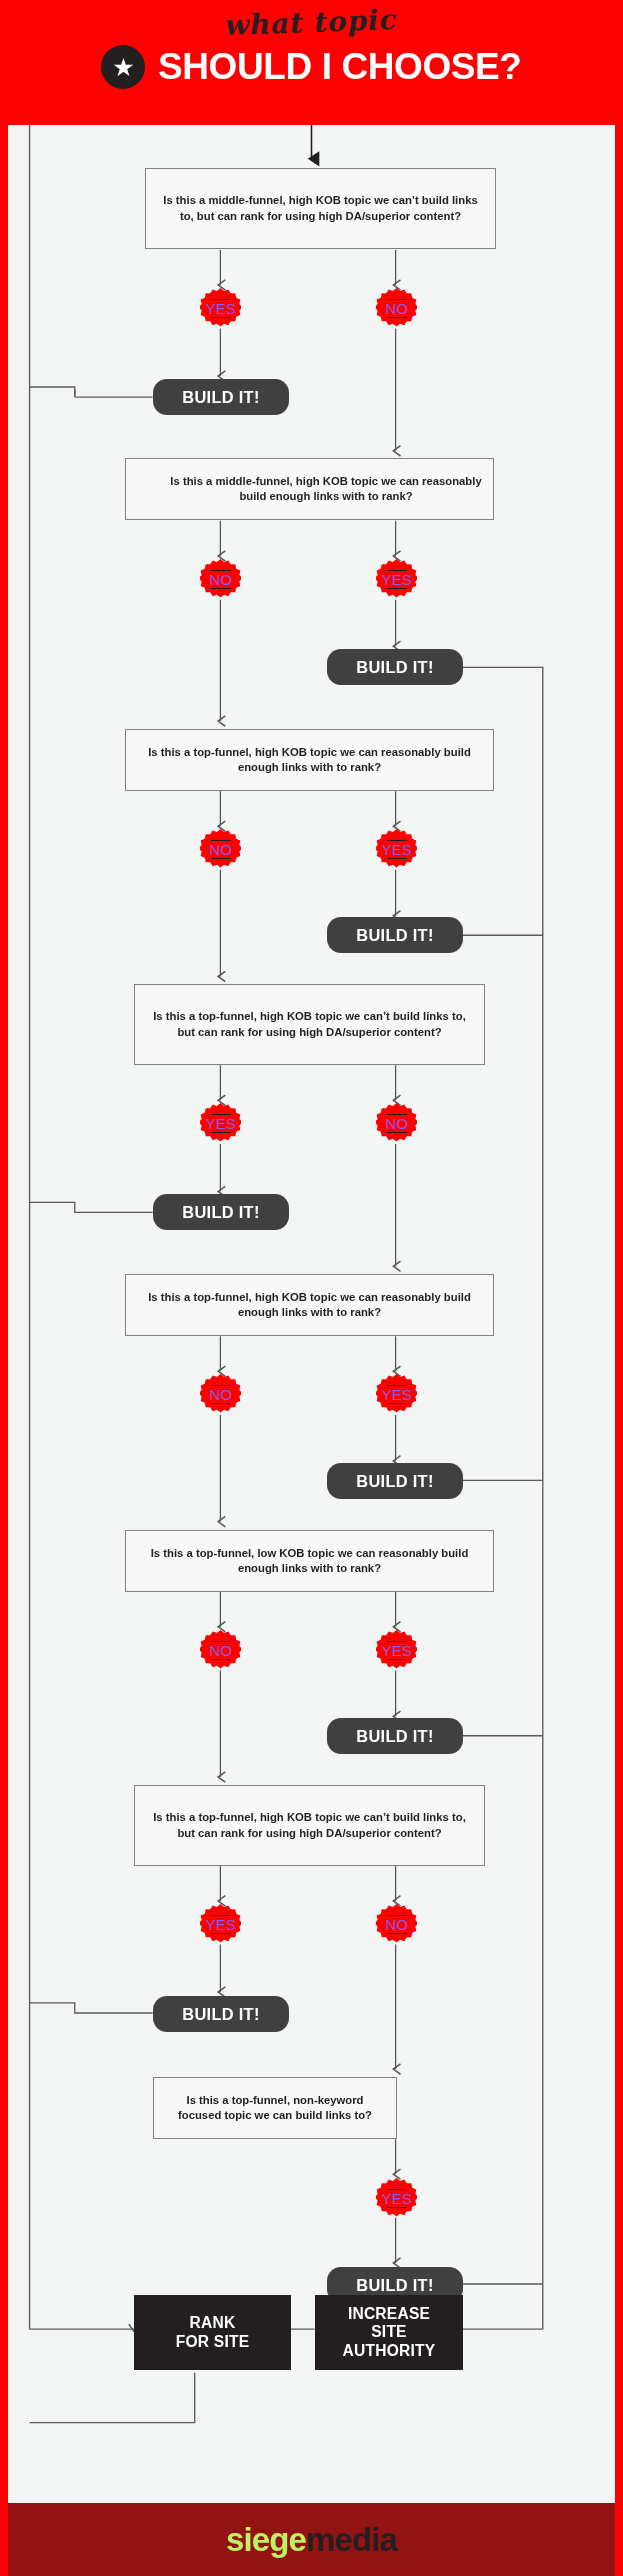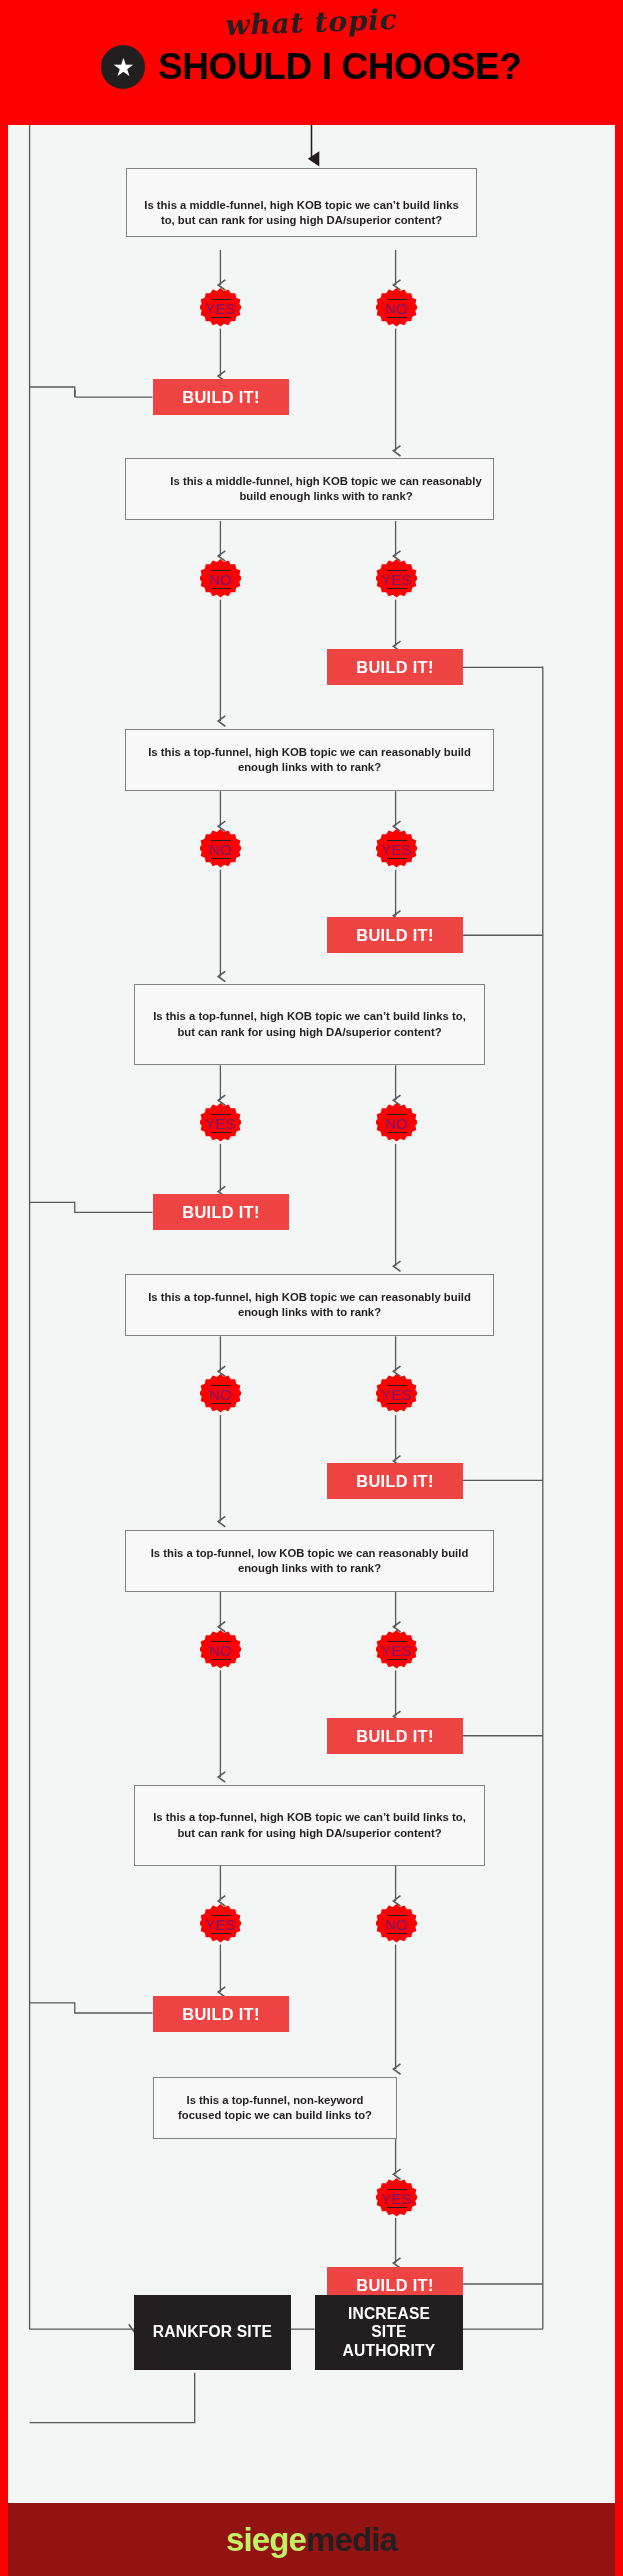--- a/index.html
+++ b/index.html
@@ -27,42 +27,43 @@
   .titlerow{
     position:absolute;left:0;right:0;top:45px;
     display:flex;align-items:center;justify-content:center;gap:12.5px;
   }
   .starbadge{
     width:44px;height:44px;border-radius:50%;background:#231f20;
     display:flex;align-items:center;justify-content:center;flex:0 0 auto;
   }
   .starbadge .st{color:#fff;font-size:25px;line-height:1;}
   .maintitle{
-    font-weight:700;font-size:37px;color:#000000;letter-spacing:-0.4px;
+    font-weight:700;font-size:37px;color:#ffffff;letter-spacing:-0.4px;
     white-space:nowrap;font-family:"Liberation Sans",sans-serif;
   }
 
   
   .canvas{position:absolute;left:0;top:0;width:623px;height:2576px;z-index:1;}
 
   
   .node{position:absolute;z-index:3;box-sizing:border-box;}
 
   .qbox{
     background:#f8f8f8;border:1.2px solid #808285;
     display:flex;align-items:center;justify-content:center;
     text-align:center;padding:7.8px 11px;box-sizing:border-box;
   }
   .qbox span{
     font-weight:700;font-size:11.3px;line-height:1.35;color:#231f20;
   }
 
   .build{
-    background:#ef4444;display:flex;align-items:center;justify-content:center;
+    background:#404040;display:flex;align-items:center;justify-content:center;
     box-sizing:border-box;
+    border-radius:14px;
   }
   .build span{
     color:#fff;font-weight:700;font-size:16.4px;letter-spacing:0.3px;
   }
 
   .term{
     background:#231f20;display:flex;align-items:center;justify-content:center;
     text-align:center;box-sizing:border-box;padding:4.7px;
   }
   .term span{
@@ -81,21 +82,21 @@
       88.3% 23.6%, 98.3% 28.1%, 96.1% 38.9%, 103.0% 47.0%,
       96.1% 55.1%, 98.3% 65.9%, 88.3% 70.4%, 86.0% 81.2%,
       75.0% 81.2%, 69.1% 90.6%, 58.7% 86.9%, 50% 94.0%,
       41.3% 86.9%, 30.9% 90.6%, 25.0% 81.2%, 14.0% 81.2%,
       11.7% 70.4%, 1.7% 65.9%, 3.9% 55.1%, -3.0% 47.0%,
       3.9% 38.9%, 1.7% 28.1%, 11.7% 23.6%, 14.0% 12.8%,
       25.0% 12.8%, 30.9% 3.4%, 41.3% 7.1%
     );
   }
   .badge .lbl{
-    position:relative;color:#701a75;font-weight:400;font-size:15px;
+    position:relative;color:#8b5cf6;font-weight:400;font-size:15px;
     line-height:1;letter-spacing:0.2px;z-index:2;
   }
   .badge .r1,.badge .r2{
     position:absolute;left:50%;transform:translateX(-50%);
     width:20px;height:1.2px;background:#231f20;z-index:2;
   }
   .badge .r1{top:11px;}
   .badge .r2{bottom:11px;}
 
   
@@ -204,21 +205,21 @@
       <div class="starbadge">
           <span class="st">★</span>
         </div>
       <div class="maintitle">SHOULD I CHOOSE?</div>
     </div>
   </div>
 
   <div class="stripe l"></div>
   <div class="stripe r"></div>
 
-  <div class="node qbox" style="left:126px;top:168px;width:351px;height:69px;align-items:flex-end;">
+  <div class="node qbox" style="left:145px;top:168px;width:351px;height:81px;">
     <span>Is this a middle-funnel, high KOB topic we can’t build links to, but can rank for using high DA/superior content?</span>
   </div>
   <div class="badge" style="left:200px;top:288px;">
     <div class="burst"></div>
       <div class="r1"></div>
       <div class="r2"></div>
     <div class="lbl">YES</div>
   </div>
   <div class="badge" style="left:376px;top:288px;">
     <div class="burst"></div>
@@ -350,21 +351,21 @@
   <div class="badge" style="left:376px;top:2178px;">
     <div class="burst"></div>
       <div class="r1"></div>
       <div class="r2"></div>
     <div class="lbl">YES</div>
   </div>
   <div class="node build" style="left:327px;top:2267px;width:136px;height:36px;">
     <span>BUILD IT!</span>
   </div>
 
-  <div class="node term" style="left:134px;top:2295px;width:157px;height:75px;">
+  <div class="node term" style="left:134px;top:2295px;width:157px;height:75px;flex-direction:column;">
     <span>RANK</span>
     <span>FOR SITE</span>
   </div>
   <div class="node term" style="left:315px;top:2295px;width:148px;height:75px;flex-direction:column;">
     <span>INCREASE</span>
     <span>SITE</span>
     <span>AUTHORITY</span>
   </div>
 
   <div class="footer">

